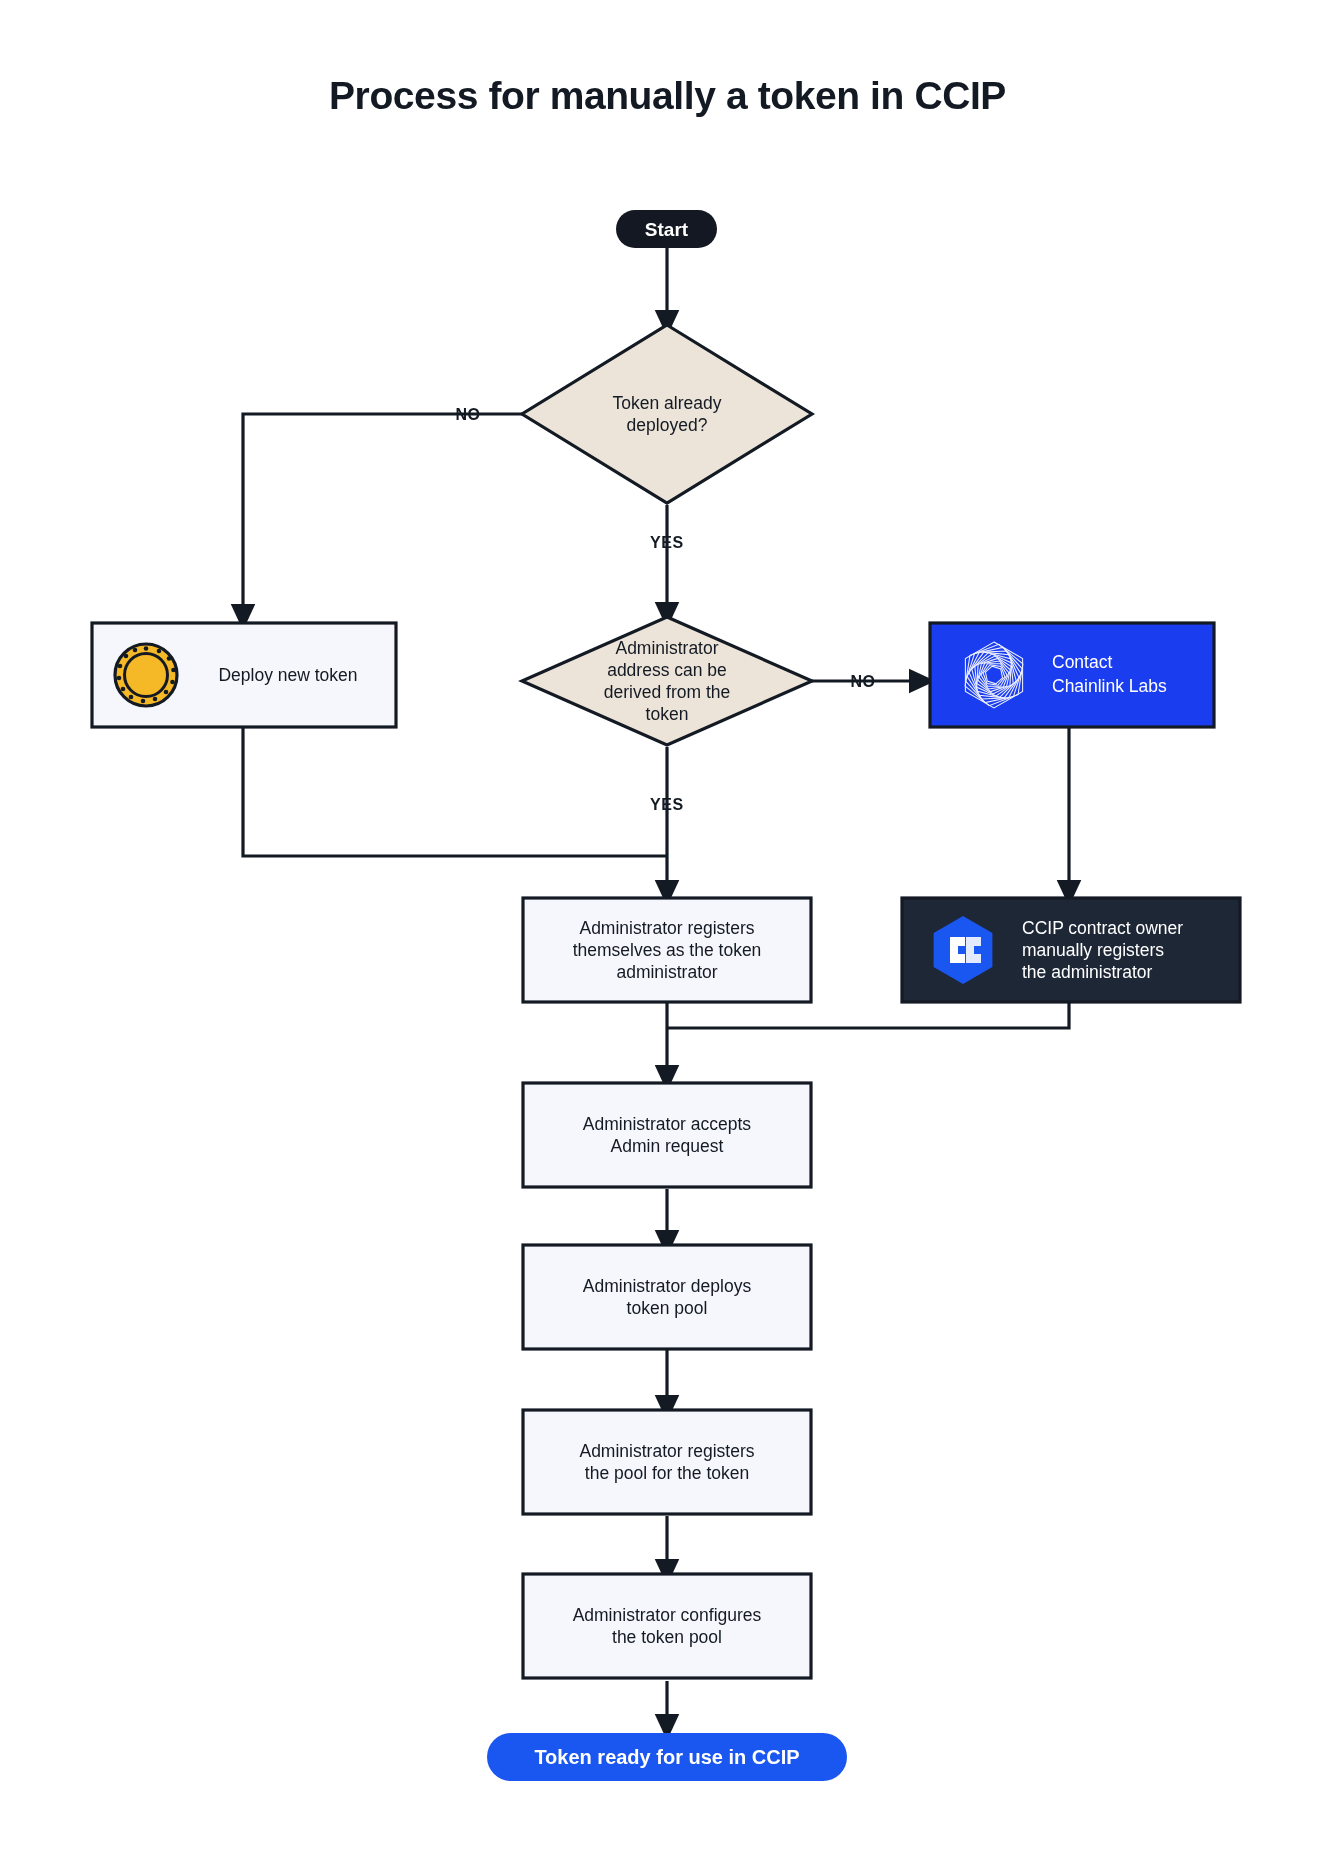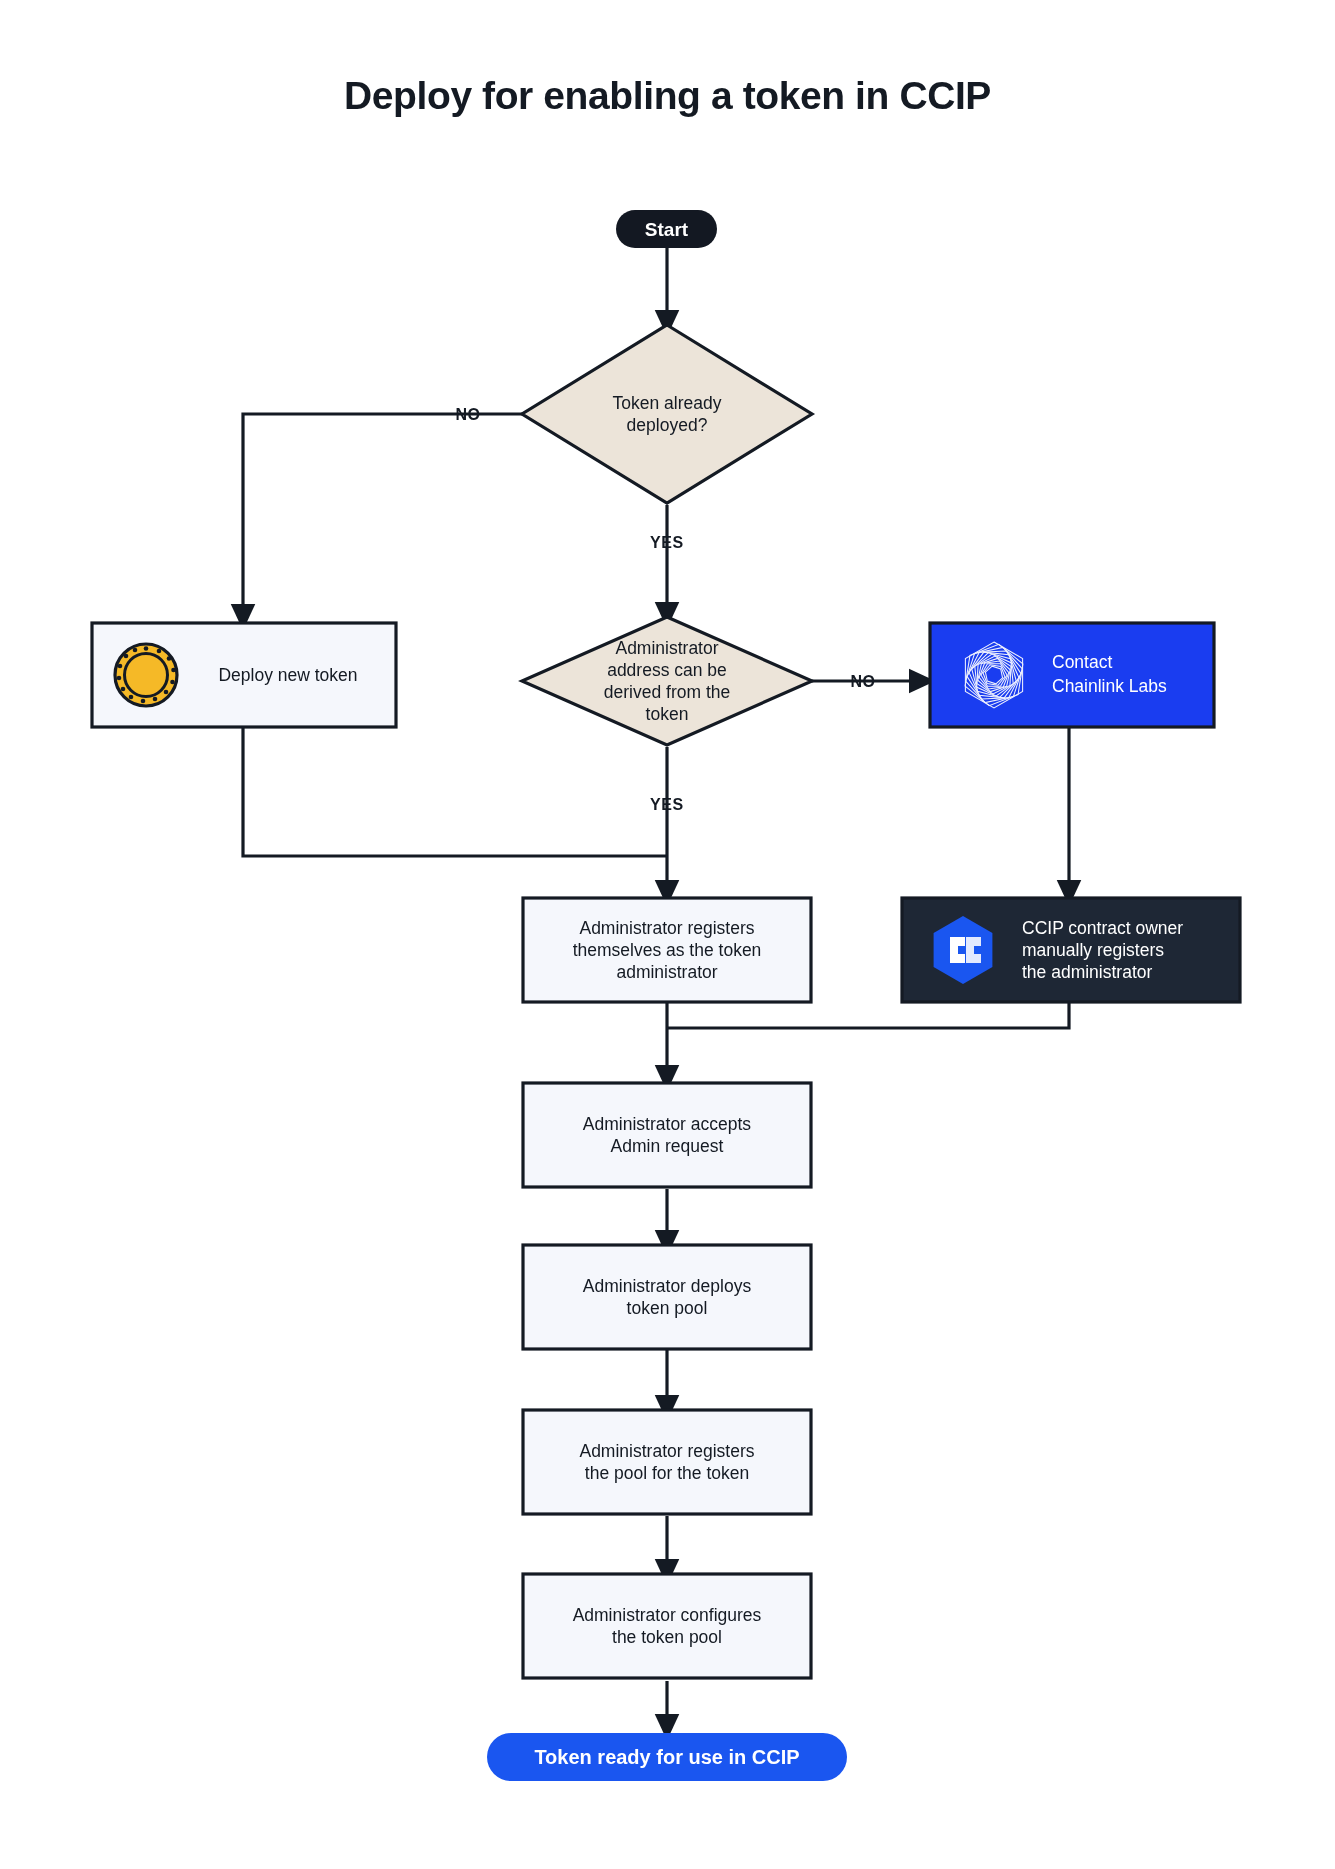--- a/index.html
+++ b/index.html
@@ -75,21 +75,21 @@
   .shape-stroke {
     stroke: #141a23;
     stroke-width: 3.2;
   }
 </style>
 </head>
 <body>
 
 <div id="flow-root">
 
-  <div class="page-title">Deploy for enabling a token in CCIP</div>
+  <div class="page-title">Process for manually a token in CCIP</div>
 
   <svg class="flow-canvas" viewBox="0 0 1335 1869">
     <defs>
       <marker id="arrowhead" markerWidth="9" markerHeight="9" refX="4.2" refY="4.5" orient="auto" markerUnits="strokeWidth">
         <path d="M0,0.6 L8.4,4.5 L0,8.4 z" fill="#141a23"></path>
       </marker>
       <clipPath id="clip-chainlink">
         <rect x="957" y="638" width="74" height="74"></rect>
       </clipPath>
     </defs>

